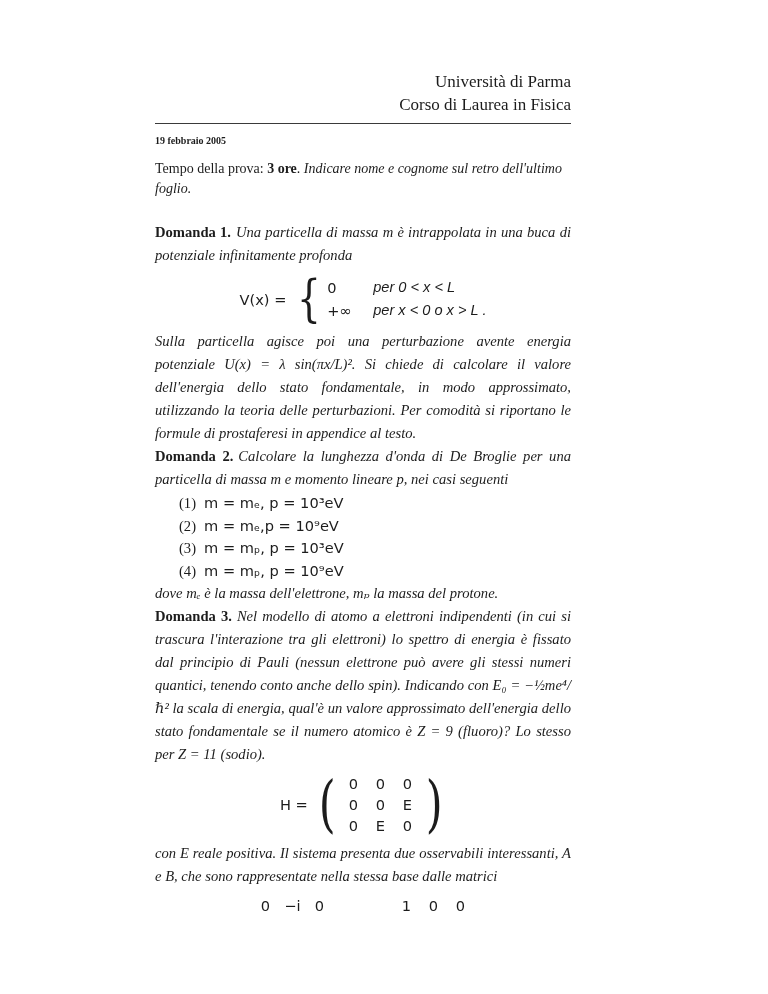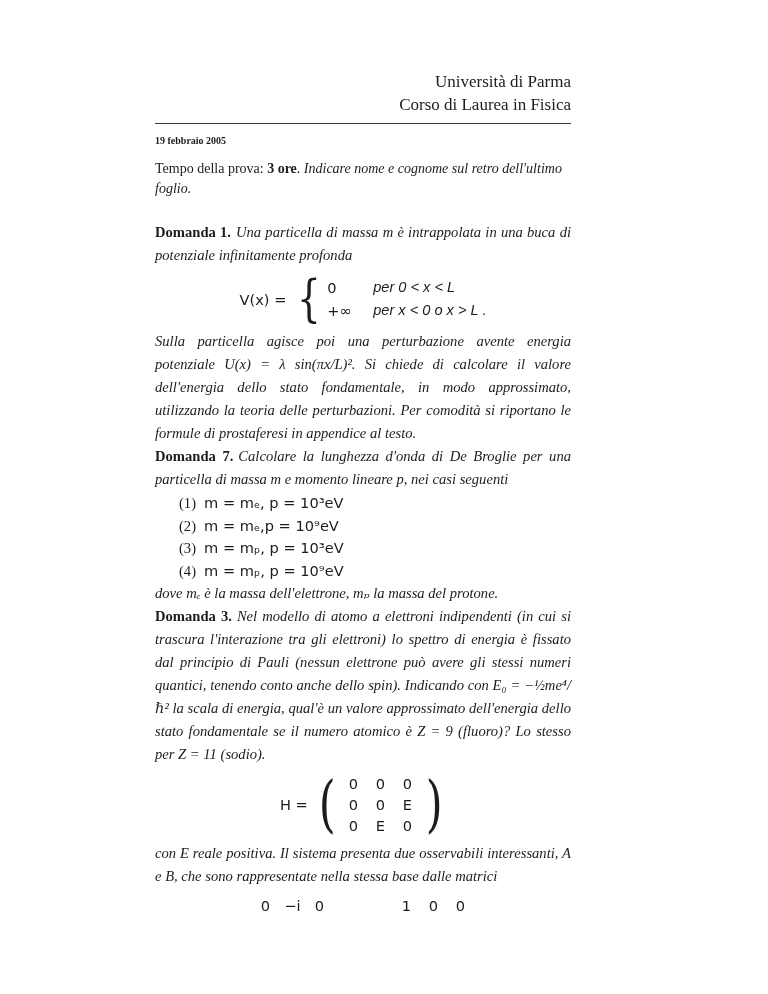--- a/index.html
+++ b/index.html
@@ -72,21 +72,21 @@
       </span>
       <span class="case-row">
         <span class="case-val">+∞</span>
         <span class="case-cond">per x &lt; 0 o x &gt; L .</span>
       </span>
     </span>
   </div>
 
   <p class="qpara">Sulla particella agisce poi una perturbazione avente energia potenziale U(x) = λ sin(πx/L)². Si chiede di calcolare il valore dell'energia dello stato fondamentale, in modo approssimato, utilizzando la teoria delle perturbazioni. Per comodità si riportano le formule di prostaferesi in appendice al testo.</p>
 
-  <p class="qpara qgap"><span class="qtitle">Domanda 7.</span><span>Calcolare la lunghezza d'onda di De Broglie per una particella di massa m e momento lineare p, nei casi seguenti</span></p>
+  <p class="qpara qgap"><span class="qtitle">Domanda 2.</span><span>Calcolare la lunghezza d'onda di De Broglie per una particella di massa m e momento lineare p, nei casi seguenti</span></p>
 
   <div class="qlist">
     <div class="list-item">
         <span class="item-num">(1)</span>
         <span class="item-text">m = mₑ, p = 10³eV</span>
       </div>
     <div class="list-item">
         <span class="item-num">(2)</span>
         <span class="item-text">m = mₑ,p = 10⁹eV</span>
       </div>

